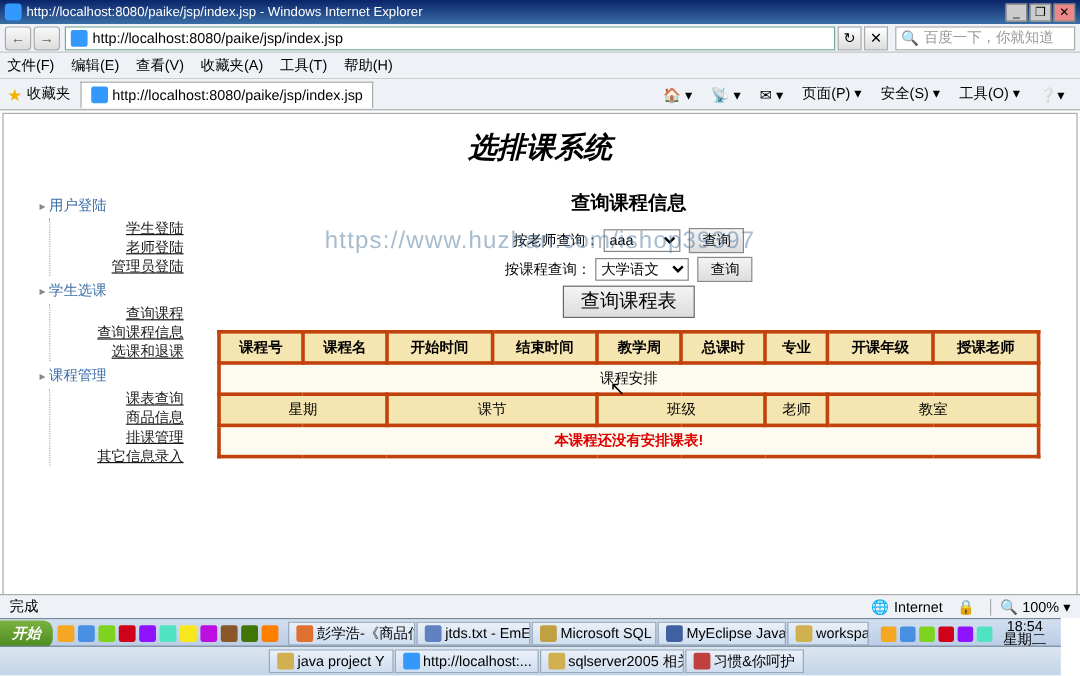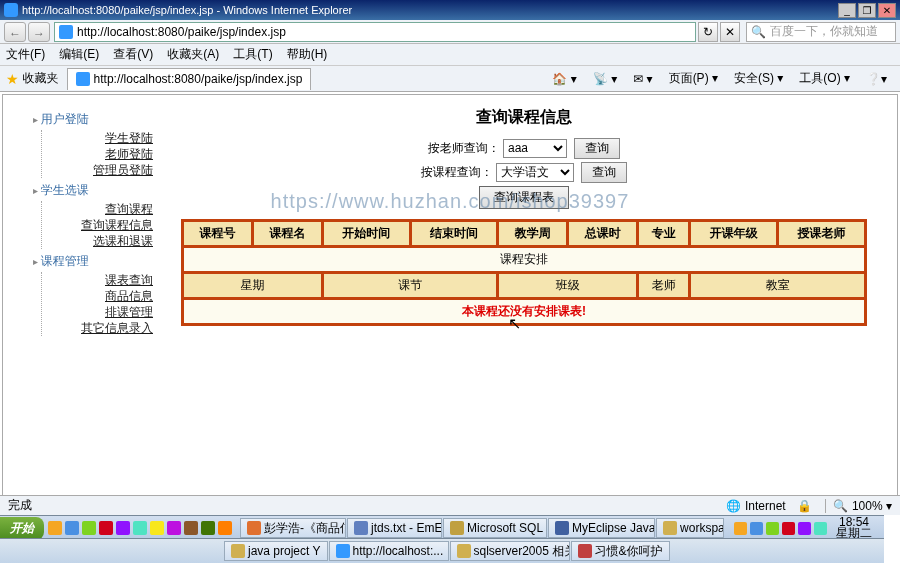--- a/index.html
+++ b/index.html
@@ -51,21 +51,21 @@
 .sidebar .item { margin-left: 22px; line-height: 16px; color: #1a1a1a; text-align: right; }
 .sidebar .item a { color: #1a1a1a; text-decoration: underline; cursor: pointer; }
 .sidebar .border { border-left: 1px dotted #aaa; margin-left: 8px; padding-left: 2px; }
 
 .mainpanel { flex: 1; }
 .queryform { text-align: center; margin-bottom: 10px; }
 .queryform .row { margin: 3px 0; }
 .queryform label { font-size: 12px; }
 .queryform select { font-size: 12px; height: 19px; border: 1px solid #888; background: #fff; }
 .queryform .btn { font-size: 12px; padding: 1px 10px; border: 1px solid #888; background: linear-gradient(#f4f4f4,#ddd); cursor: pointer; margin-left: 4px; }
-.queryform .mainbtn { font-size: 12px; padding: 2px 14px; border: 1px solid #666; background: linear-gradient(#f4f4f4,#ddd); cursor: pointer; font-family: Liberation Mono, monospace; }
+.queryform .mainbtn { font-size: 16px; padding: 2px 14px; border: 1px solid #666; background: linear-gradient(#f4f4f4,#ddd); cursor: pointer; font-family: Liberation Mono, monospace; }
 
 .resulttable { width: 100%; border-collapse: collapse; }
 .resulttable th, .resulttable td { border: 3px solid #c2410c; padding: 3px 4px; text-align: center; font-size: 12px; }
 .resulttable .hdr { background: #f5e5b0; }
 .resulttable .pale { background: #fdfbef; }
 .resulttable .err { color: #d00; font-weight: bold; }
 
 
 .statusbar { position: absolute; bottom: 25px; left: 0; right: 0; height: 20px; background: #eef2f7; border-top: 1px solid #aaa; display: flex; align-items: center; padding: 0 8px; font-size: 11px; }
 .statusbar .spacer { flex: 1; }
@@ -158,20 +158,21 @@
       <span>工具(O) ▾</span>
     </div>
   <div class="tbtn">
       <span>❔▾</span>
     </div>
 </div>
 
 <div class="content">
   <div class="watermark">https://www.huzhan.com/ishop39397</div>
   <div class="pagebody">
+    <div class="maintitle">选排课系统</div>
     <div class="cols">
 
       <div class="sidebar">
         <div class="cat">用户登陆</div>
         <div class="border">
           <div class="item"><a>学生登陆</a></div>
           <div class="item"><a>老师登陆</a></div>
           <div class="item"><a>管理员登陆</a></div>
         </div>
         <div class="cat">学生选课</div>

